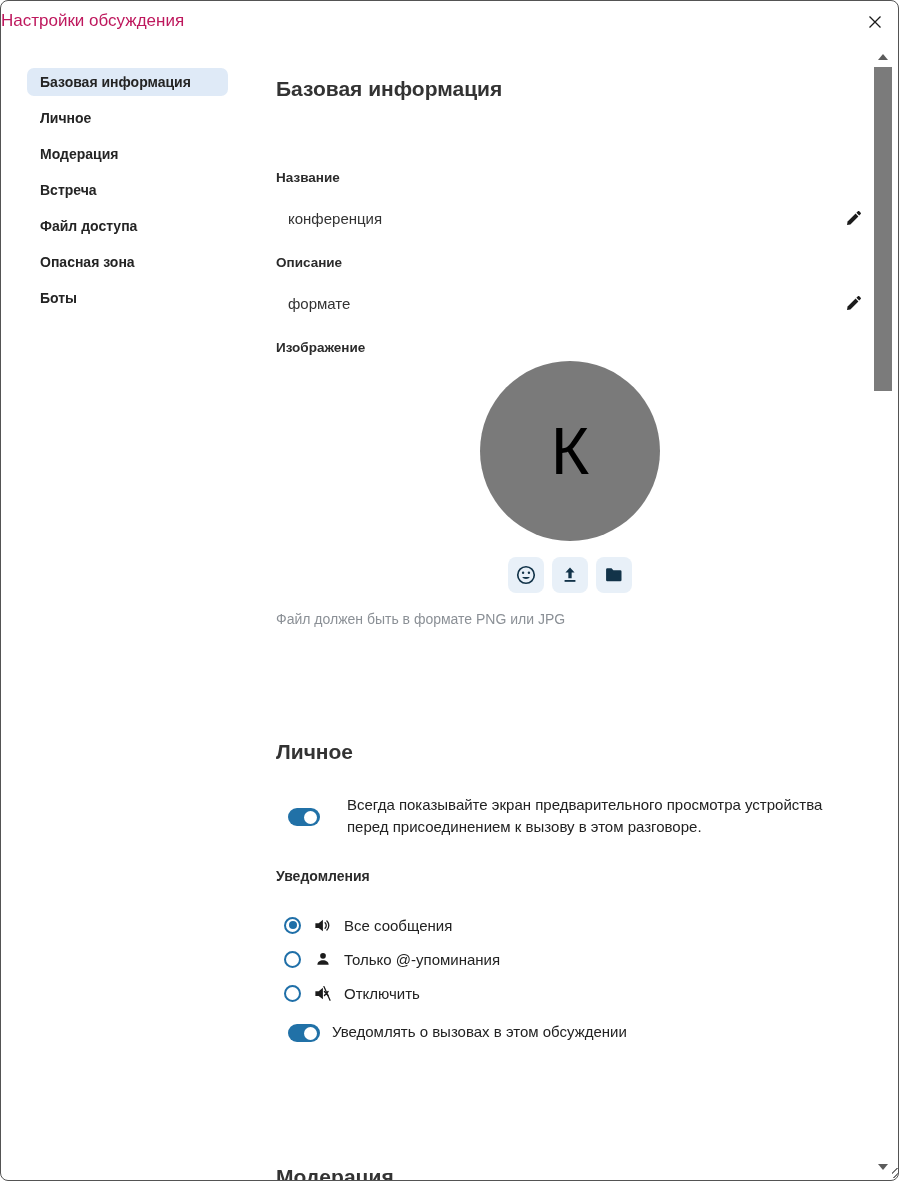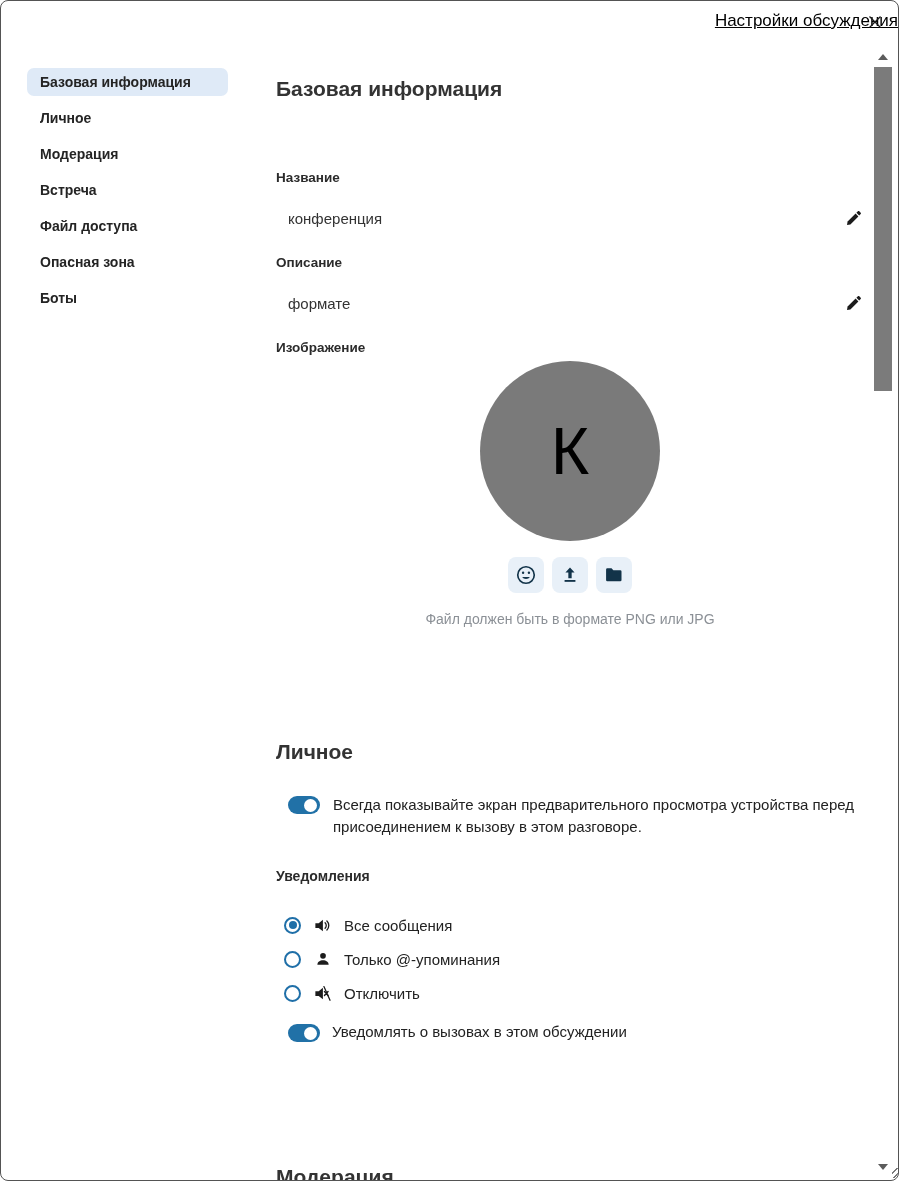--- a/index.html
+++ b/index.html
@@ -10,22 +10,22 @@
     width:899px; height:1181px;
     background:#fff;
     border:1px solid #545454;
     border-radius:8px;
     overflow:hidden;
   }
 
   
   .dlg-title {
     position:absolute; top:10px; left:0; right:0;
-    text-align:right;
-    font-size:17px; color:#000000;text-decoration:underline;
+    text-align:left;
+    font-size:17px; color:#be185d;
   }
   .close-btn {
     position:absolute; top:11px; right:13px;
     width:20px; height:20px;
     background:none; border:none; padding:2px;
     cursor:pointer; display:flex; align-items:center; justify-content:center;
   }
 
   
   .sidebar { position:absolute; left:26px; top:67px; width:201px; }
@@ -62,25 +62,25 @@
     font-size:66px; color:#000;
   }
 
   .btn-row { margin-top:16px; display:flex; justify-content:center; gap:8px; }
   .icon-btn {
     width:36px; height:36px; border-radius:8px;
     background:#e8f0f8; border:none; cursor:pointer;
     display:flex; align-items:center; justify-content:center;
   }
 
-  .hint { margin-top:18px; text-align:center; font-size:14px; color:#8b9096; line-height:17px; }
+  .hint { margin-top:18px; text-align:left; font-size:14px; color:#8b9096; line-height:17px; }
 
   #h-personal { margin-top:110px; }
 
-  .toggle-row { display:flex; gap:13px; padding-left:12px; margin-top:28px; }
+  .toggle-row { display:flex; gap:27px; padding-left:12px; margin-top:28px;align-items:center; }
   .toggle {
     position:relative; flex:0 0 auto;
     width:32px; height:18px; border-radius:9px;
     background:#2171a7; border:none; cursor:pointer; margin-top:2px;
   }
   .toggle .knob {
     position:absolute; right:3px; top:2.5px;
     width:13px; height:13px; border-radius:50%; background:#fff;
   }
   .toggle-text { font-size:15px; color:#222; line-height:22px; max-width:565px; }

